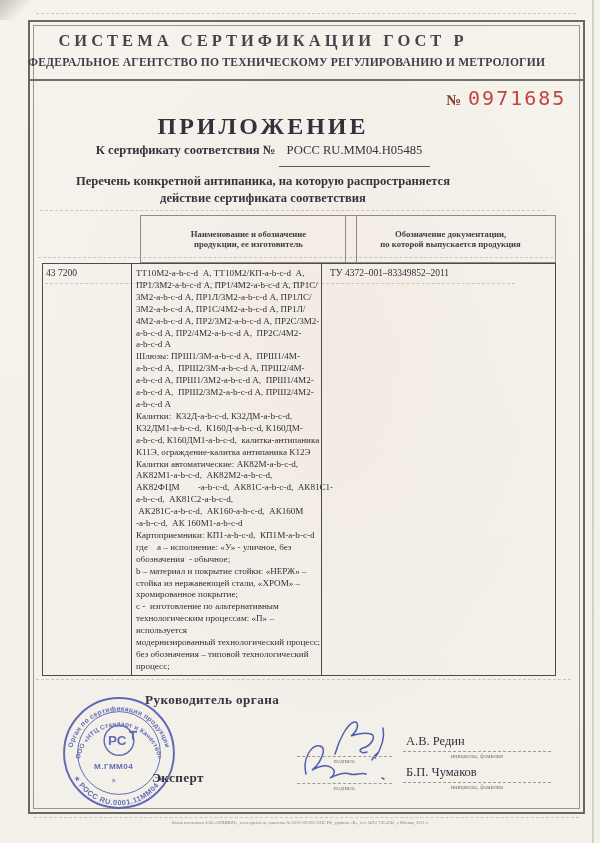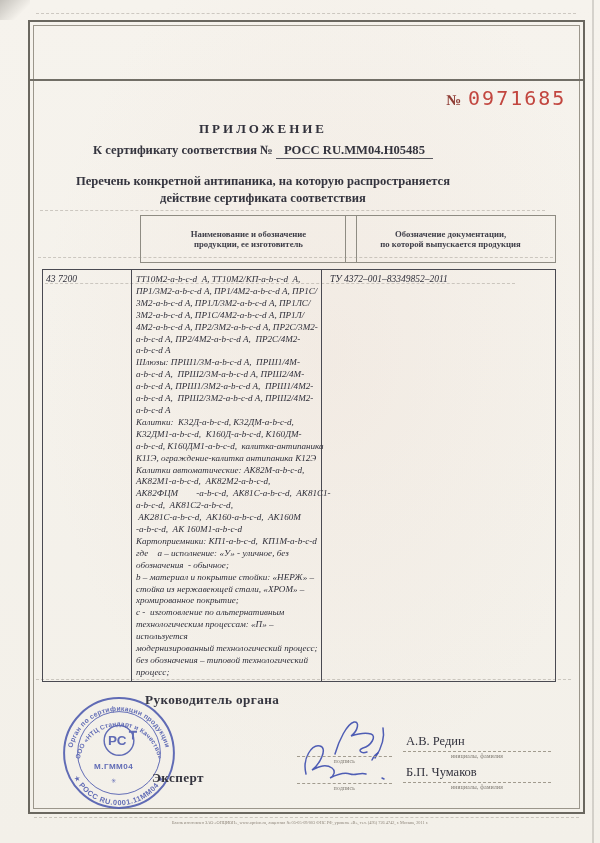--- a/index.html
+++ b/index.html
@@ -26,37 +26,37 @@
   
   .masthead{position:absolute;left:28px;top:31px;width:470px;text-align:center;}
   .sys-title{font-size:16.5px;font-weight:bold;letter-spacing:4px;color:#45454e;white-space:nowrap;}
   .agency{margin-top:5px;font-size:11.6px;font-weight:bold;letter-spacing:.2px;color:#3f3f49;white-space:nowrap;}
   
   .formno{position:absolute;left:446px;top:86px;white-space:nowrap;}
   .no-sign{font-size:15px;font-weight:bold;color:#8e3c34;}
   .no-digits{font-family:"DejaVu Sans Mono",monospace;font-size:20px;color:#c2463f;letter-spacing:2px;margin-left:7px;}
   
   .doc-title{position:absolute;left:28px;top:113px;width:470px;text-align:center;
-    font-size:13px;font-weight:bold;letter-spacing:3px;color:#32323c;margin-top:8px;}
+    font-size:24px;font-weight:bold;letter-spacing:3px;color:#32323c;}
   .cert-line{position:absolute;left:28px;top:143px;width:470px;text-align:center;
     font-size:12.6px;font-weight:bold;color:#34343e;}
-  .cert-no{font-weight:bold;border-bottom:1px solid #5a5a62;padding:0 8px 1px 8px;}
+  .cert-no{font-weight:normal;border-bottom:1px solid #5a5a62;padding:0 8px 9px 8px;}
   .subtitle{position:absolute;left:28px;top:173px;width:470px;text-align:center;
     font-size:12.6px;font-weight:bold;line-height:17px;color:#34343e;white-space:pre-line;}
   
   .th{position:absolute;border:1px solid #8f8c83;box-sizing:border-box;
     font-size:8.7px;font-weight:bold;color:#3e3e48;line-height:10.5px;text-align:center;}
   .th1{left:42px;top:215px;width:88px;height:48px;}
   .th1 .half{height:23px;display:flex;align-items:center;justify-content:center;}
   .th1 .half.top{border-bottom:1px solid #8f8c83;}
   .th2{left:140px;top:215px;width:217px;height:48px;display:flex;align-items:center;justify-content:center;white-space:pre-line;}
   .th3{left:345px;top:215px;width:211px;height:48px;display:flex;align-items:center;justify-content:center;white-space:pre-line;}
   
-  .tbody-box{position:absolute;left:42px;top:269px;width:514px;height:413px;
-    border:1.5px solid #4a4a52;box-sizing:border-box;font-style:italic;}
+  .tbody-box{position:absolute;left:42px;top:263px;width:514px;height:413px;
+    border:1.5px solid #4a4a52;box-sizing:border-box;}
   .tdiv{position:absolute;top:0;bottom:0;width:0;border-left:1px solid #4a4a52;}
   .tdiv1{left:88px;} .tdiv2{left:278px;}
   .okp-code{position:absolute;left:3px;top:4px;font-size:9.5px;color:#2f2f3a;white-space:nowrap;}
   .products{position:absolute;left:93px;top:4px;font-size:9.1px;line-height:11.9px;
     color:#2e2e39;white-space:pre;overflow:visible;}
   .doc-des{position:absolute;left:287px;top:4px;font-size:9.5px;color:#2f2f3a;white-space:nowrap;}
   
   .sig-label{position:absolute;font-size:13.2px;font-weight:bold;letter-spacing:.4px;color:#35353f;white-space:nowrap;}
   .sig-name{position:absolute;font-size:12.5px;color:#33333e;white-space:nowrap;}
   .rule{position:absolute;height:0;border-top:1px dashed #a29c8f;}
@@ -79,20 +79,24 @@
   <div class="dash" style="left:45px;top:283px;width:470px;"></div>
   <div class="dash" style="left:36px;top:679px;width:535px;"></div>
   <div class="dash" style="left:34px;top:817px;width:545px;"></div>
   <div class="scan-edge"></div>
   <div class="corner-shade"></div>
 
   <div class="border-outer"></div>
   <div class="border-inner"></div>
   <div class="masthead-line"></div>
 
+  <div class="masthead">
+    <div class="sys-title">СИСТЕМА СЕРТИФИКАЦИИ ГОСТ Р</div>
+    <div class="agency">ФЕДЕРАЛЬНОЕ АГЕНТСТВО ПО ТЕХНИЧЕСКОМУ РЕГУЛИРОВАНИЮ И МЕТРОЛОГИИ</div>
+  </div>
 
   <div class="formno">
     <span class="no-sign">№</span><span class="no-digits">0971685</span>
   </div>
 
   <div class="doc-title">ПРИЛОЖЕНИЕ</div>
   <div class="cert-line">
     <span>К сертификату соответствия №</span>
     <span class="cert-no">РОСС RU.MM04.H05485</span>
   </div>

